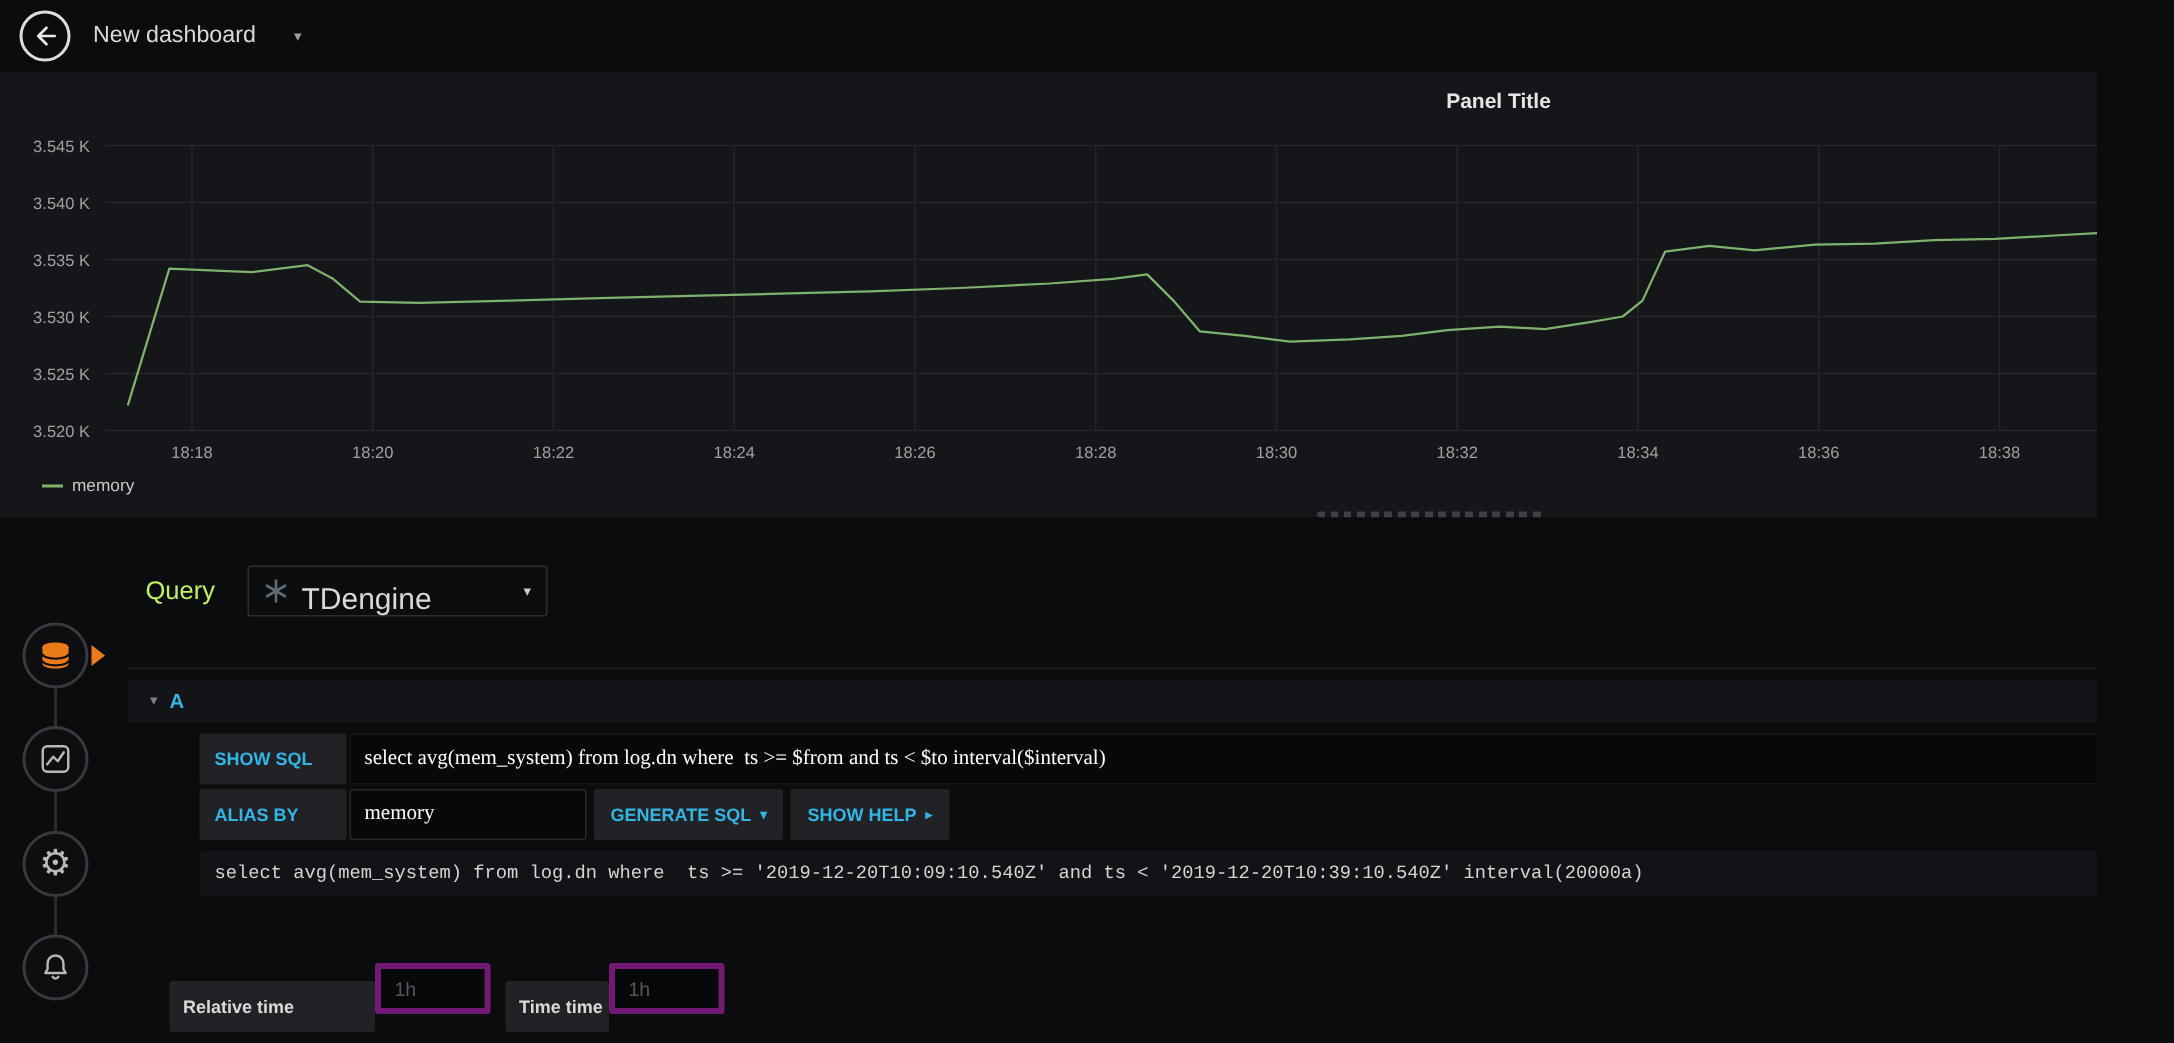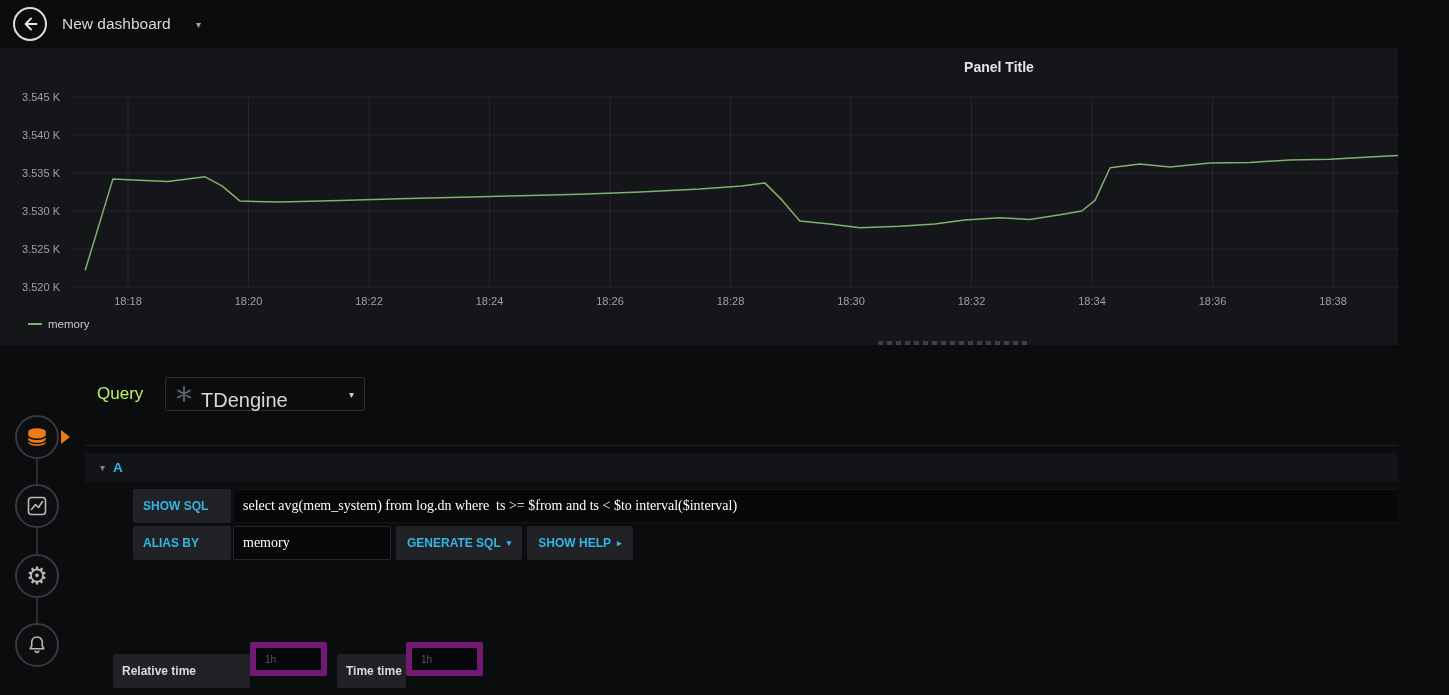--- a/index.html
+++ b/index.html
@@ -69,22 +69,22 @@
   .alias-input{width:158px;margin-left:2px;border-color:#26282c;}
 
   .gen-sql{position:absolute;left:133px;top:222px;width:1316px;height:30px;line-height:30px;background:#111316;
     color:#d3d4d5;font-family:"Liberation Mono","DejaVu Sans Mono",monospace;font-size:12.5px;
     padding:0 10px;white-space:pre;overflow:hidden;border-radius:2px;}
 
   .time-row{position:absolute;left:113px;top:297px;height:34px;display:flex;align-items:center;}
   .tlabel{height:34px;line-height:34px;background:#202226;color:#d8d9da;font-size:12px;font-weight:700;
     padding-left:9px;border-radius:2px;margin-top:24px;}
   .tlabel.w1{width:137px;} .tlabel.w2{width:69px;}
-  .tinput{width:77px;height:34px;background:#070809;border:6px solid #701a75;border-radius:2px;
-    color:#0ea5e9;font-size:10px;padding:0 9px;font-family:"Liberation Sans","DejaVu Sans",sans-serif;}
+  .tinput{width:77px;height:34px;background:#070809;border:4px solid #701a75;border-radius:2px;
+    color:#0ea5e9;font-size:13px;padding:0 9px;font-family:"Liberation Sans","DejaVu Sans",sans-serif;}
   .tinput::placeholder{color:#54585e;}
   .time-gap{width:10px;}
 </style>
 </head>
 <body>
 
 <div class="screen">
 
   <div class="topbar">
     <div class="back-btn">
@@ -204,20 +204,21 @@
       <button class="gbtn">
         <span>GENERATE SQL</span>
         <span class="c">▾</span>
       </button>
       <button class="gbtn">
         <span>SHOW HELP</span>
         <span class="c">▸</span>
       </button>
     </div>
 
+    <div class="gen-sql">select avg(mem_system) from log.dn where  ts &gt;= '2019-12-20T10:09:10.540Z' and ts &lt; '2019-12-20T10:39:10.540Z' interval(20000a)</div>
 
     <div class="time-row">
       <span class="tlabel w1">Relative time</span>
       <input class="tinput" placeholder="1h" style="">
       <span class="time-gap"></span>
       <span class="tlabel w2">Time time</span>
       <input class="tinput" placeholder="1h" style="">
     </div>
 
   </div>

